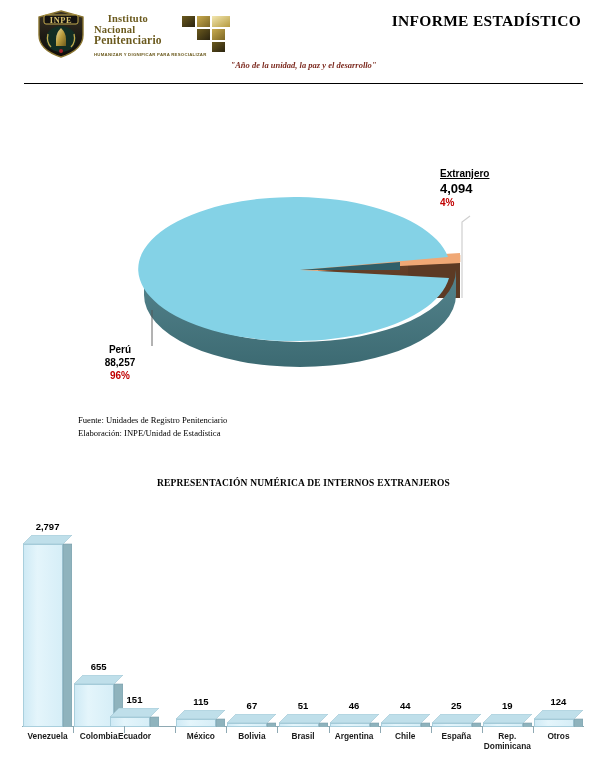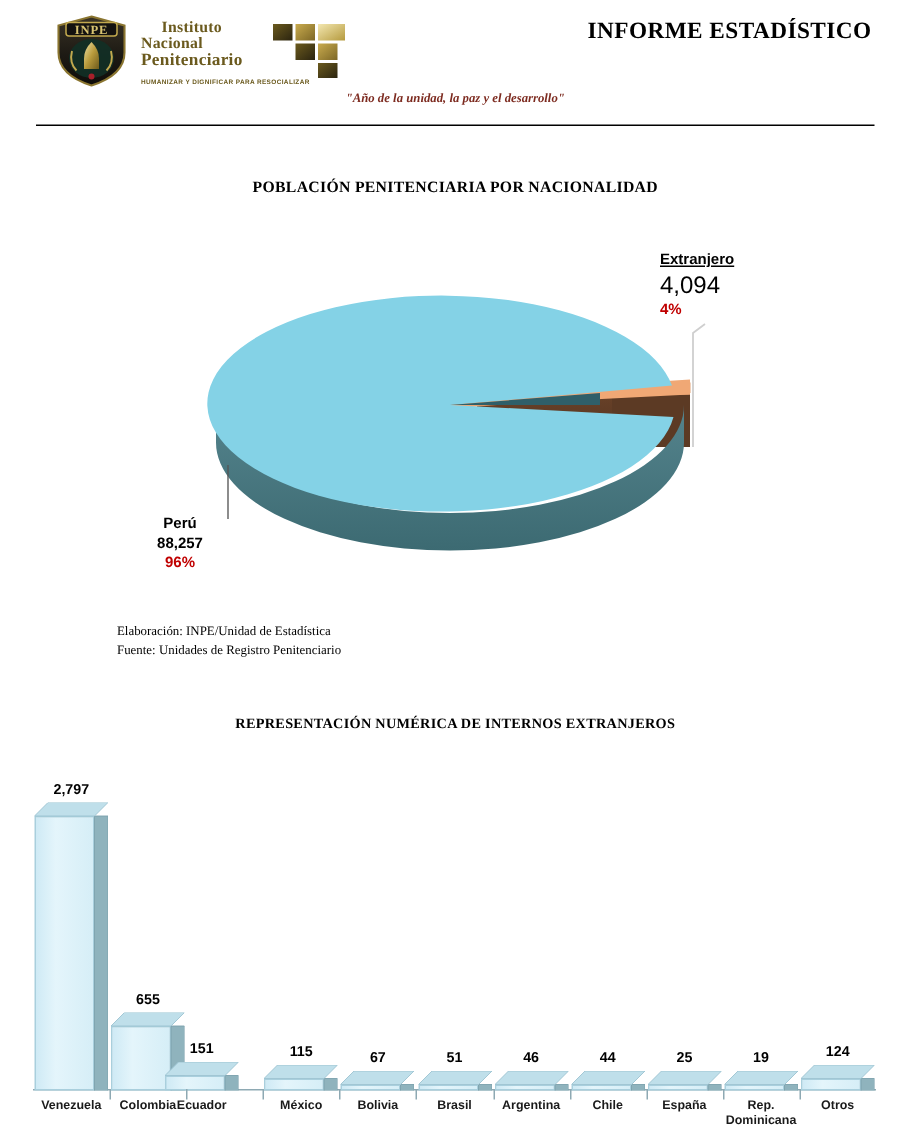--- a/index.html
+++ b/index.html
@@ -79,21 +79,21 @@
 
   #pie-area { position:absolute; left:0; top:150px; width:607px; height:250px; }
 
   #pie-label-ext {
     position:absolute; left:440px; top:168px;
     width:120px; text-align:left;
     font-family:"Liberation Sans", sans-serif;
     line-height:1.25;
   }
   #pie-label-ext .nm { font-size:10px; font-weight:bold; display:block;text-decoration:underline; }
-  #pie-label-ext .vl { font-size:16px; font-weight:normal; display:block; }
+  #pie-label-ext .vl { font-size:13px; font-weight:bold; display:block; }
   #pie-label-ext .pc { font-size:10px; font-weight:bold; display:block; color:#c00000; }
 
   #pie-label-peru {
     position:absolute; left:80px; top:343px;
     width:80px; text-align:center;
     font-family:"Liberation Sans", sans-serif;
     line-height:1.3;
   }
   #pie-label-peru .nm { font-size:10px; font-weight:bold; display:block; }
   #pie-label-peru .vl { font-size:10px; font-weight:bold; display:block; }
@@ -208,21 +208,20 @@
   <div id="report-title">
     <span class="rt1">INFORME ESTADÍSTICO</span>
   </div>
 
   <div id="motto">"Año de la unidad, la paz y el desarrollo"</div>
   <div id="hr-top"></div>
 </div>
 
 <div id="pie-title">
   <br>
-  <span>POBLACIÓN PENITENCIARIA POR NACIONALIDAD</span>
 </div>
 
 <div id="pie-area">
   <svg width="607" height="250" viewBox="0 0 607 250">
     <defs>
       <linearGradient id="peruSide" x1="0" y1="0" x2="0" y2="1">
         <stop offset="0%" stop-color="#55848d"></stop>
         <stop offset="100%" stop-color="#3c6a72"></stop>
       </linearGradient>
       <linearGradient id="extSide" x1="0" y1="0" x2="0" y2="1">
@@ -263,22 +262,22 @@
   <span class="pc">4%</span>
 </div>
 
 <div id="pie-label-peru">
   <span class="nm">Perú</span>
   <span class="vl">88,257</span>
   <span class="pc">96%</span>
 </div>
 
 <div id="source-note">
+  <span>Fuente: Unidades de Registro Penitenciario</span>
   <span>Elaboración: INPE/Unidad de Estadística</span>
-  <span>Fuente: Unidades de Registro Penitenciario</span>
 </div>
 
 <div id="bar-title">REPRESENTACIÓN NUMÉRICA DE INTERNOS EXTRANJEROS</div>
 
 <div id="bar-area">
   <div id="bar-axis"></div>
   <div id="bars-host">
       <div class="bar-group" style="left: 23.0455px; width: 49px; height: 192px;">
         <div class="bar-value" style="bottom:195px">2,797</div>
         <div class="bar-3d" style="width:49px;height:192px">

